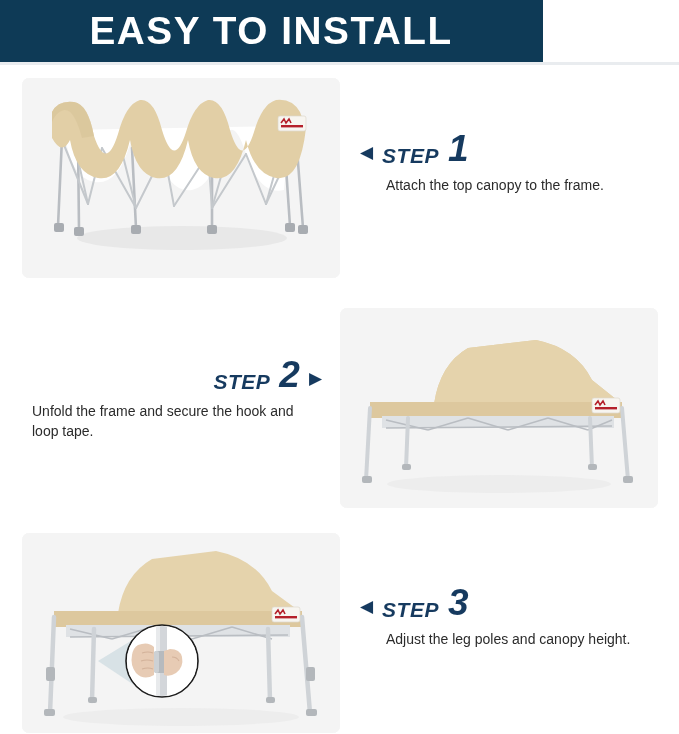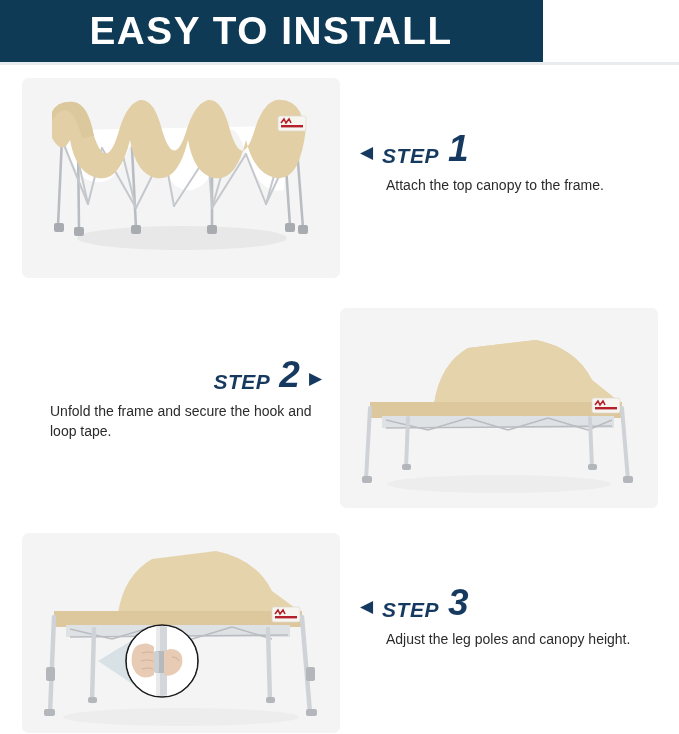--- a/index.html
+++ b/index.html
@@ -220,21 +220,21 @@
       </g>
     </svg>
   </div>
 
   <div class="textblock tb-left" style="top:56px;width:302px;">
     <div class="step-head align-right">
       <span class="step-word">STEP</span>
       <span class="step-num">2</span>
       <span class="arrow">▶</span>
     </div>
-    <div class="step-desc" style="margin-left:30px;">Unfold the frame and secure the hook and loop tape.</div>
+    <div class="step-desc" style="margin-left:12px;">Unfold the frame and secure the hook and loop tape.</div>
   </div>
 </div>
 
 <div class="row row3">
 
   <div class="panel panel-left" style="top:11px;height:200px;">
     <svg class="art" viewBox="0 0 318 200" xmlns="http://www.w3.org/2000/svg">
       <rect width="318" height="200" fill="#f4f4f4"></rect>
       <ellipse cx="159" cy="184" rx="118" ry="9" fill="#ededed"></ellipse>
 

